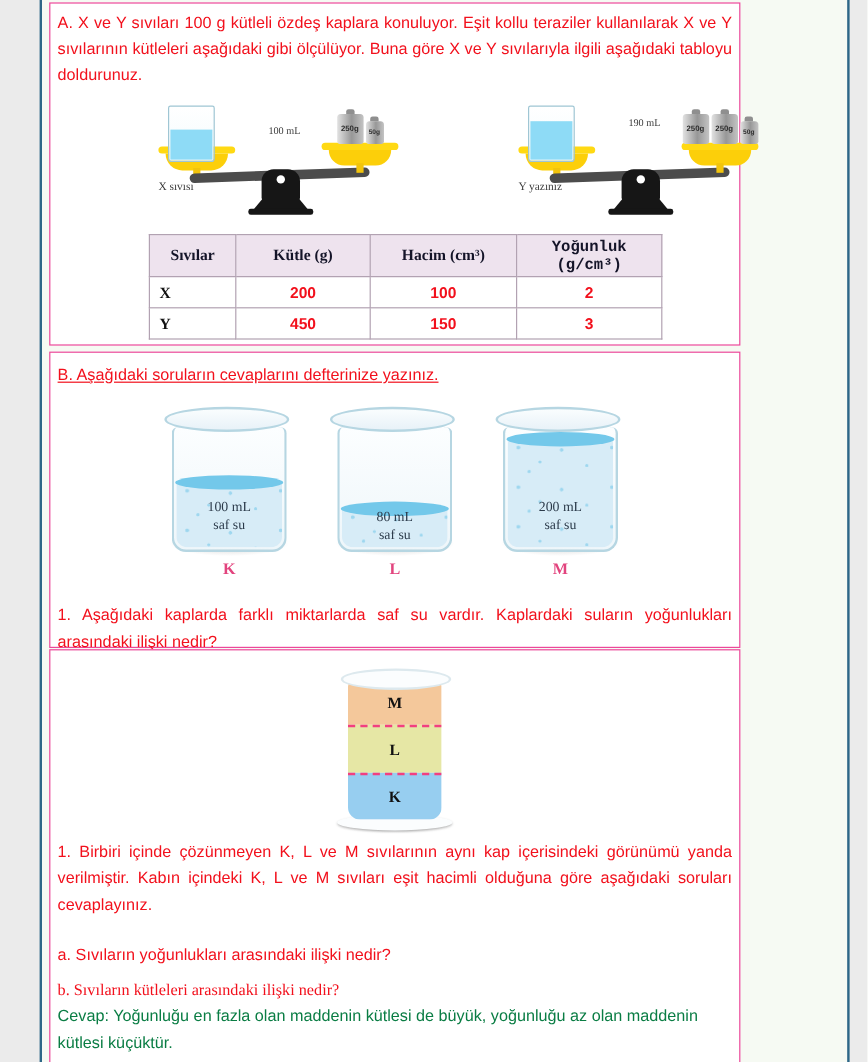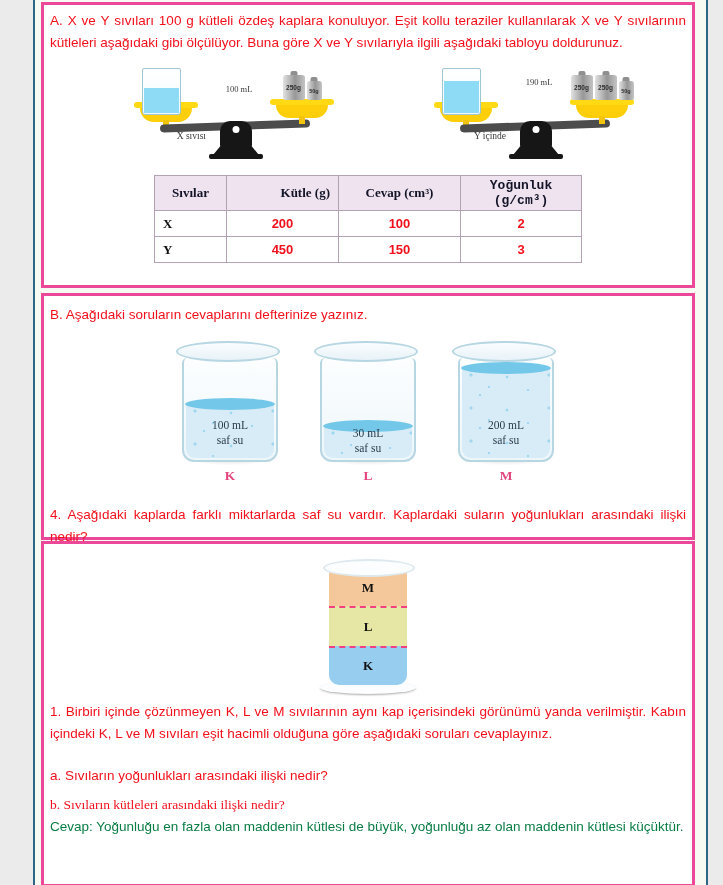--- a/index.html
+++ b/index.html
@@ -10,21 +10,21 @@
   }
   html,body{margin:0;padding:0;}
   #screen{
     position:relative;width:723px;height:885px;background:#ebebeb;
     overflow:hidden;font-family:"Liberation Sans",sans-serif;
   }
   .inner-strip{position:absolute;left:35px;top:0;width:671px;height:100%;background:#f6faf3;}
   .vline{position:absolute;top:0;width:2px;height:100%;background:var(--frame);}
   .vline.left{left:33px;} .vline.right{left:706px;}
 
-  .content-box{position:absolute;left:41px;width:654px;background:#fff;border:3px solid #ec4899;box-sizing:border-box;}
+  .content-box{position:absolute;left:41px;width:576px;background:#fff;border:1px solid #ec4899;box-sizing:border-box;}
   #box-a{top:2px;height:286px;}
   #box-b{top:293px;height:247px;}
   #box-c{top:541px;height:346px;}
 
   .para{margin:0;padding:0 6px;font-size:13.5px;line-height:22px;}
   .q{color:var(--red);text-align:justify;}
   .a{color:var(--green);}
 
   
   .scales-row{position:relative;height:96px;margin-top:11px;}
@@ -42,36 +42,36 @@
   .pan-stem{position:absolute;width:6px;height:8px;background:#f2c40c;}
   .lip-l{left:0;top:37px;width:64px;} .bowl-l{left:6px;top:43px;width:52px;height:14px;} .stem-l{left:29px;top:55px;}
   .lip-r{left:136px;top:34px;width:64px;} .bowl-r{left:142px;top:40px;width:52px;height:13px;} .stem-r{left:165px;top:51px;}
   .beam{position:absolute;left:26px;top:57px;width:150px;height:8px;background:#4c4c4c;border-radius:4px;transform:rotate(-2deg);}
   .fulcrum-head{position:absolute;left:86px;top:56px;width:32px;height:26px;background:#161616;border-radius:10px 10px 2px 2px;}
   .fulcrum-head::after{content:"";position:absolute;left:50%;top:5px;transform:translateX(-50%);
     width:7px;height:7px;background:#fff;border-radius:50%;}
   .fulcrum-base{position:absolute;left:79px;top:80px;width:46px;height:10px;background:#161616;
     clip-path:polygon(18% 0,82% 0,100% 100%,0 100%);}
   .fulcrum-foot{position:absolute;left:75px;top:89px;width:54px;height:5px;background:#161616;border-radius:2px;}
-  .liquid-name{position:absolute;left:0;top:66px;width:72px;text-align:right;
+  .liquid-name{position:absolute;left:0;top:66px;width:72px;text-align:left;
     font-family:"Liberation Serif",serif;font-size:9.5px;color:#3a3a3a;}
   .weights{position:absolute;left:136px;top:7px;width:64px;height:28px;
     display:flex;align-items:flex-end;justify-content:center;gap:2px;}
   .weight{background:linear-gradient(90deg,#e2e2e2 0%,#979797 55%,#c4c4c4 100%);
     border-radius:3px 3px 2px 2px;display:flex;align-items:center;justify-content:center;
     font-size:6.5px;font-weight:bold;color:#2e2e2e;position:relative;}
   .weight::before{content:"";position:absolute;top:-4px;left:50%;transform:translateX(-50%);
     width:7px;height:4px;background:#8f8f8f;border-radius:2px 2px 0 0;}
   .weight.big{width:22px;height:25px;} .weight.small{width:15px;height:19px;font-size:5.5px;}
 
   
-  .answer-table{border-collapse:collapse;margin:14px 0 0 110px;font-size:13px;}
+  .answer-table{border-collapse:collapse;margin:14px 0 0 82px;font-size:13px;}
   .answer-table th,.answer-table td{border:1px solid #b2a2b2;padding:2px 8px;height:21px;}
   .answer-table th{background:#eee3ee;font-family:"Liberation Serif",serif;font-size:13px;color:#141428;}
-  .answer-table th:nth-child(1){width:55px;} .answer-table th:nth-child(2){width:95px;text-align:right;}
+  .answer-table th:nth-child(1){width:55px;} .answer-table th:nth-child(2){width:95px;}
   .answer-table th:nth-child(3){width:105px;} .answer-table th:nth-child(4){width:104px;font-family:Liberation Mono, monospace;}
   .td-liquid{font-family:"Liberation Serif",serif;font-weight:bold;color:#111;text-align:left;padding-left:10px;}
   .td-value{color:var(--red);font-weight:bold;text-align:center;}
 
   
   .beakers-row{display:flex;justify-content:center;gap:42px;margin-top:24px;height:138px;}
   .big-beaker{position:relative;width:96px;}
   .b-shadow{position:absolute;top:92px;left:-14px;width:124px;height:26px;
     background:radial-gradient(ellipse closest-side,rgba(140,140,140,.45),rgba(140,140,140,0) 80%);}
   .glass{position:absolute;top:8px;left:0;width:92px;height:102px;border:2px solid #b6d6e2;border-top:none;
@@ -106,21 +106,21 @@
   .layer-m{background:#f4c89b;} 
   .layer-l{background:#e6e7a5;border-top:2px dashed #f23f80;}
   .layer-k{background:#97cef0;border-top:2px dashed #f23f80;}
   .cyl-rim{position:absolute;top:-2px;left:-3px;width:88px;height:14px;background:#fbfdfe;
     border:2px solid #dde9ee;border-radius:50%;}
 
   
   #q2{margin-top:6px;}
   #qa{margin-top:20px;}
   #qb{margin-top:7px;font-family:Liberation Serif, serif;}
-  #intro-b{margin-top:8px;}
+  #intro-b{margin-top:8px;text-decoration:underline;}
   #q1{margin-top:16px;}
 </style>
 </head>
 <body>
 
 <div id="screen">
   <div class="inner-strip"></div>
   <div class="vline left"></div>
   <div class="vline right"></div>
 
@@ -164,30 +164,30 @@
         <div class="fulcrum-base"></div>
         <div class="fulcrum-foot"></div>
         <div class="pan-lip lip-r"></div>
         <div class="pan-bowl bowl-r"></div>
         <div class="pan-stem stem-r"></div>
         <div class="weights">
           <div class="weight big">250g</div>
           <div class="weight big">250g</div>
           <div class="weight small">50g</div>
         </div>
-        <div class="liquid-name">Y içinde</div>
+        <div class="liquid-name">Y yazınız</div>
       </div>
     </div>
 
     <table class="answer-table">
       <tbody>
           <tr>
         <th>Sıvılar</th>
         <th>Kütle (g)</th>
-        <th>Cevap (cm³)</th>
+        <th>Hacim (cm³)</th>
         <th>Yoğunluk (g/cm³)</th>
       </tr>
       <tr>
         <td class="td-liquid">X</td>
         <td class="td-value">200</td>
         <td class="td-value">100</td>
         <td class="td-value">2</td>
       </tr>
       <tr>
         <td class="td-liquid">Y</td>
@@ -216,21 +216,21 @@
         </div>
         <div class="rim"></div>
         <div class="b-letter">K</div>
       </div>
       <div class="big-beaker">
         <div class="b-shadow"></div>
         <div class="glass">
           <div class="b-liquid" style="height:32px">
             <div class="b-surface"></div>
             <div class="b-label" style="bottom:2px">
-              <div>30 mL</div>
+              <div>80 mL</div>
               <div>saf su</div>
             </div>
           </div>
         </div>
         <div class="rim"></div>
         <div class="b-letter">L</div>
       </div>
       <div class="big-beaker">
         <div class="b-shadow"></div>
         <div class="glass">
@@ -240,21 +240,21 @@
               <div>200 mL</div>
               <div>saf su</div>
             </div>
           </div>
         </div>
         <div class="rim"></div>
         <div class="b-letter">M</div>
       </div>
     </div>
 
-    <p class="para q" id="q1">4. Aşağıdaki kaplarda farklı miktarlarda saf su vardır. Kaplardaki suların yoğunlukları arasındaki ilişki nedir?</p>
+    <p class="para q" id="q1">1. Aşağıdaki kaplarda farklı miktarlarda saf su vardır. Kaplardaki suların yoğunlukları arasındaki ilişki nedir?</p>
   </div>
 
   <div class="content-box" id="box-c">
     <div class="cyl-wrap">
       <div class="cyl-shadow"></div>
       <div class="cyl-base"></div>
       <div class="cyl-layers">
         <div class="layer layer-m">M</div>
         <div class="layer layer-l">L</div>
         <div class="layer layer-k">K</div>

